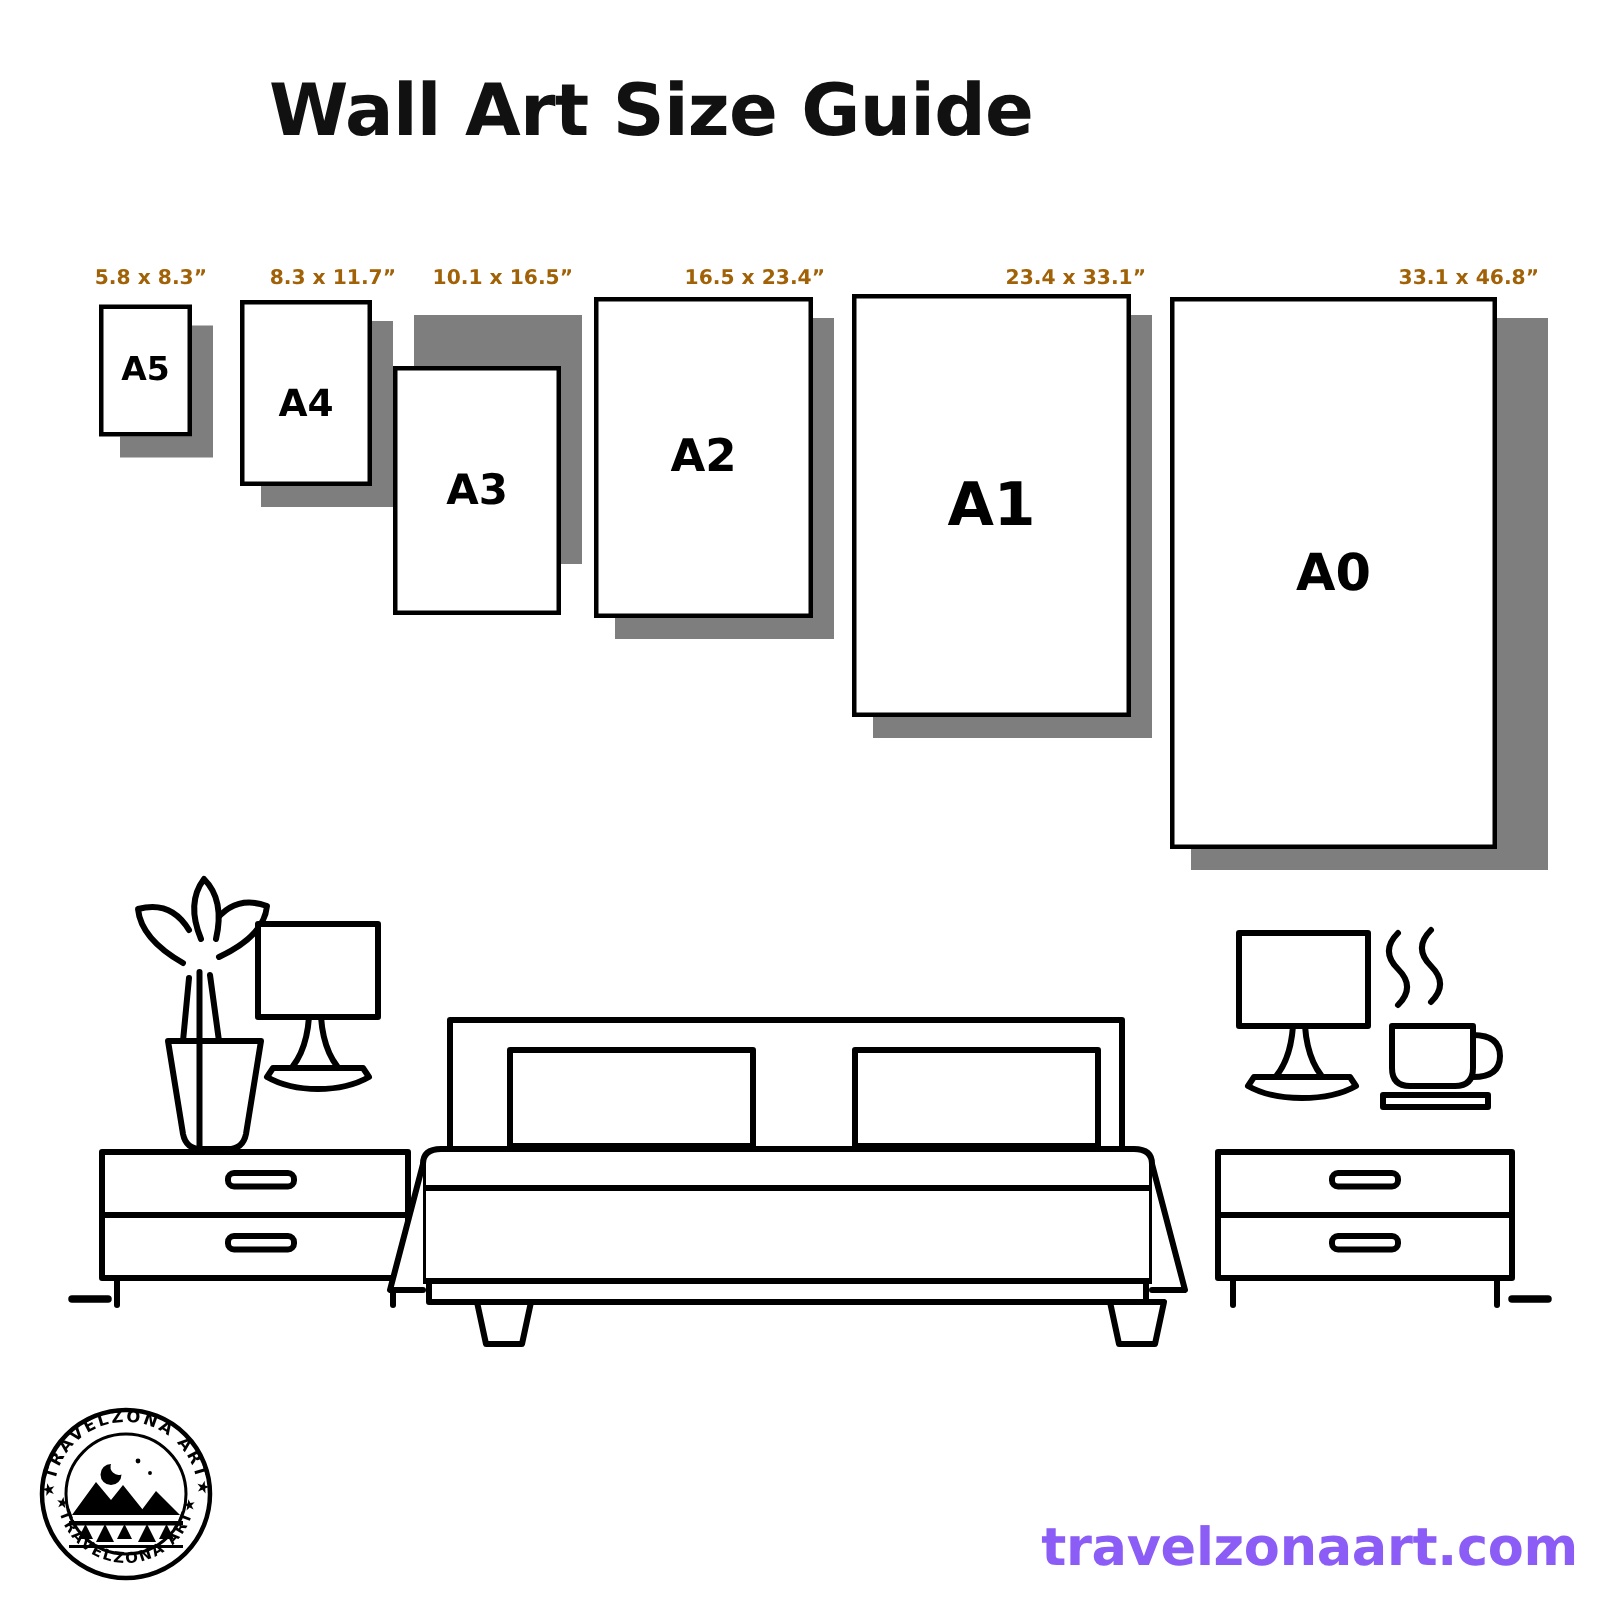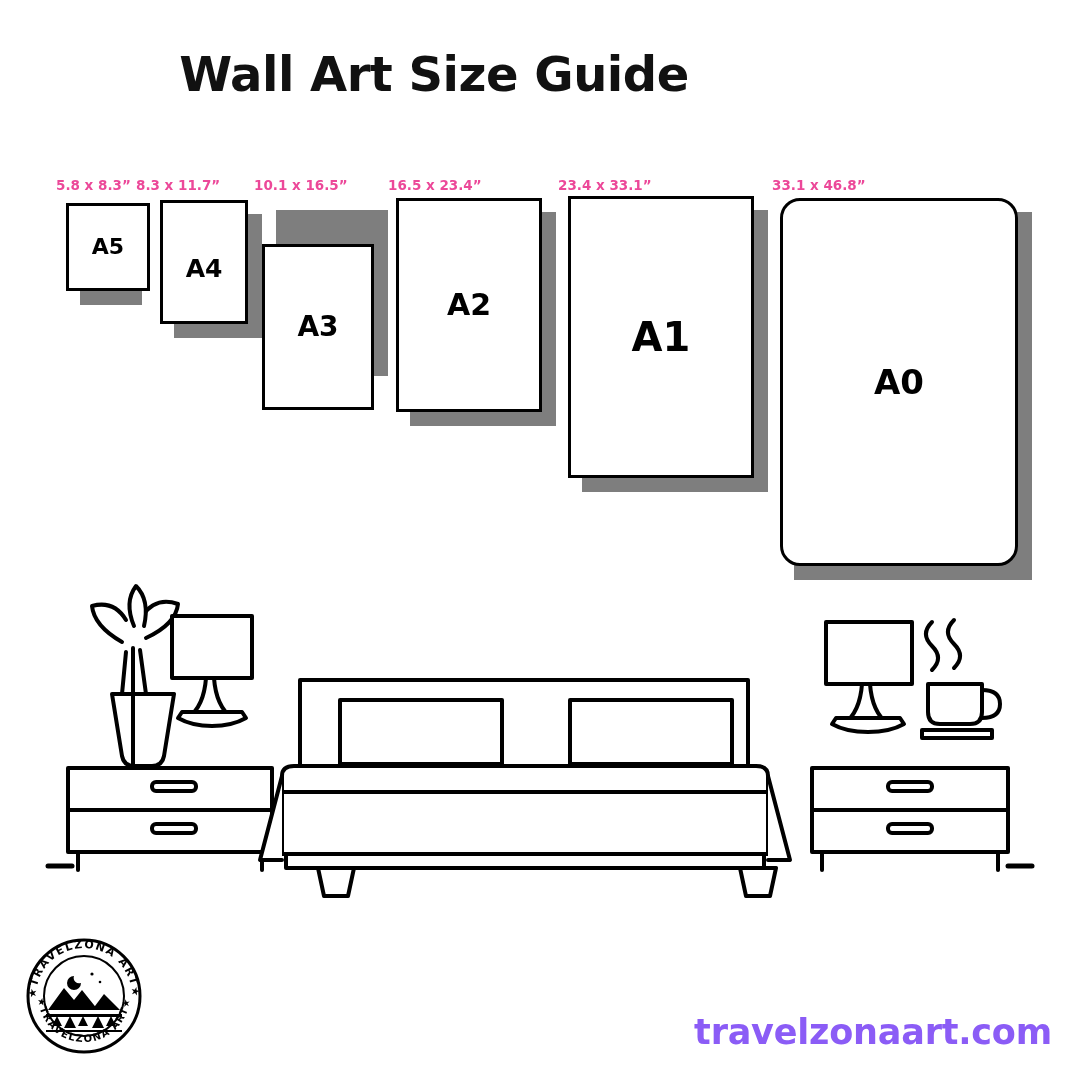--- a/index.html
+++ b/index.html
@@ -38,22 +38,22 @@
     height: 620px;
   }
   .frame-group {
     position: absolute;
   }
   .frame-dim {
     position: absolute;
     white-space: nowrap;
     font-size: 13.5px;
     font-weight: bold;
-    color: #ec4899;
-    text-align: left;
+    color: #a16207;
+    text-align: right;
   }
   .frame-shadow {
     position: absolute;
     background: #7e7e7e;
   }
   .frame-box {
     position: absolute;
     background: #ffffff;
     border: 3px solid #000000;
     box-sizing: border-box;
@@ -96,26 +96,26 @@
 </style>
 </head>
 <body>
 
 <div id="title">Wall Art Size Guide</div>
 
 <div id="frames">
     <div class="frame-group">
       <div class="frame-dim" style="left: 56px; top: 177px; width: 82px;">5.8 x 8.3”</div>
       <div class="frame-shadow" style="left: 80px; top: 217px; width: 62px; height: 88px; background: rgb(126, 126, 126);"></div>
-      <div class="frame-box" style="left: 66px; top: 203px; width: 84px; height: 88px; border-color: rgb(0, 0, 0);">
+      <div class="frame-box" style="left: 66px; top: 203px; width: 62px; height: 88px; border-color: rgb(0, 0, 0);">
         <span class="frame-label" style="font-size: 22px;">A5</span>
       </div>
     </div>
     <div class="frame-group">
-      <div class="frame-dim" style="left: 136px; top: 177px; width: 104px;">8.3 x 11.7”</div>
+      <div class="frame-dim" style="left: 160px; top: 177px; width: 104px;">8.3 x 11.7”</div>
       <div class="frame-shadow" style="left: 174px; top: 214px; width: 88px; height: 124px; background: rgb(126, 126, 126);"></div>
       <div class="frame-box" style="left: 160px; top: 200px; width: 88px; height: 124px; border-color: rgb(0, 0, 0);">
         <span class="frame-label" style="font-size: 25px; margin-top: 13px;">A4</span>
       </div>
     </div>
     <div class="frame-group">
       <div class="frame-dim" style="left: 254px; top: 177px; width: 128px;">10.1 x 16.5”</div>
       <div class="frame-shadow" style="left: 276px; top: 210px; width: 112px; height: 166px; background: rgb(126, 126, 126);"></div>
       <div class="frame-box" style="left: 262px; top: 196px; width: 112px; height: 166px; border-color: rgb(0, 0, 0); margin-top: 48px;">
         <span class="frame-label" style="font-size: 28px;">A3</span>
@@ -131,21 +131,21 @@
     <div class="frame-group">
       <div class="frame-dim" style="left: 558px; top: 177px; width: 206px;">23.4 x 33.1”</div>
       <div class="frame-shadow" style="left: 582px; top: 210px; width: 186px; height: 282px; background: rgb(126, 126, 126);"></div>
       <div class="frame-box" style="left: 568px; top: 196px; width: 186px; height: 282px; border-color: rgb(0, 0, 0);">
         <span class="frame-label" style="font-size: 40px;">A1</span>
       </div>
     </div>
     <div class="frame-group">
       <div class="frame-dim" style="left: 772px; top: 177px; width: 254px;">33.1 x 46.8”</div>
       <div class="frame-shadow" style="left: 794px; top: 212px; width: 238px; height: 368px; background: rgb(126, 126, 126);"></div>
-      <div class="frame-box" style="left: 780px; top: 198px; width: 238px; height: 368px; border-color: rgb(0, 0, 0); border-radius: 20px;">
+      <div class="frame-box" style="left: 780px; top: 198px; width: 218px; height: 368px; border-color: rgb(0, 0, 0);">
         <span class="frame-label" style="font-size: 34px;">A0</span>
       </div>
     </div>
   </div>
 
 <div id="furniture">
   <svg width="1080" height="360" viewBox="0 0 1080 360" fill="none" xmlns="http://www.w3.org/2000/svg">
     <g stroke="#000000" stroke-width="4" stroke-linejoin="round" stroke-linecap="round" fill="#ffffff">
 
       <line x1="48" y1="306" x2="72" y2="306" stroke-width="5"></line>

